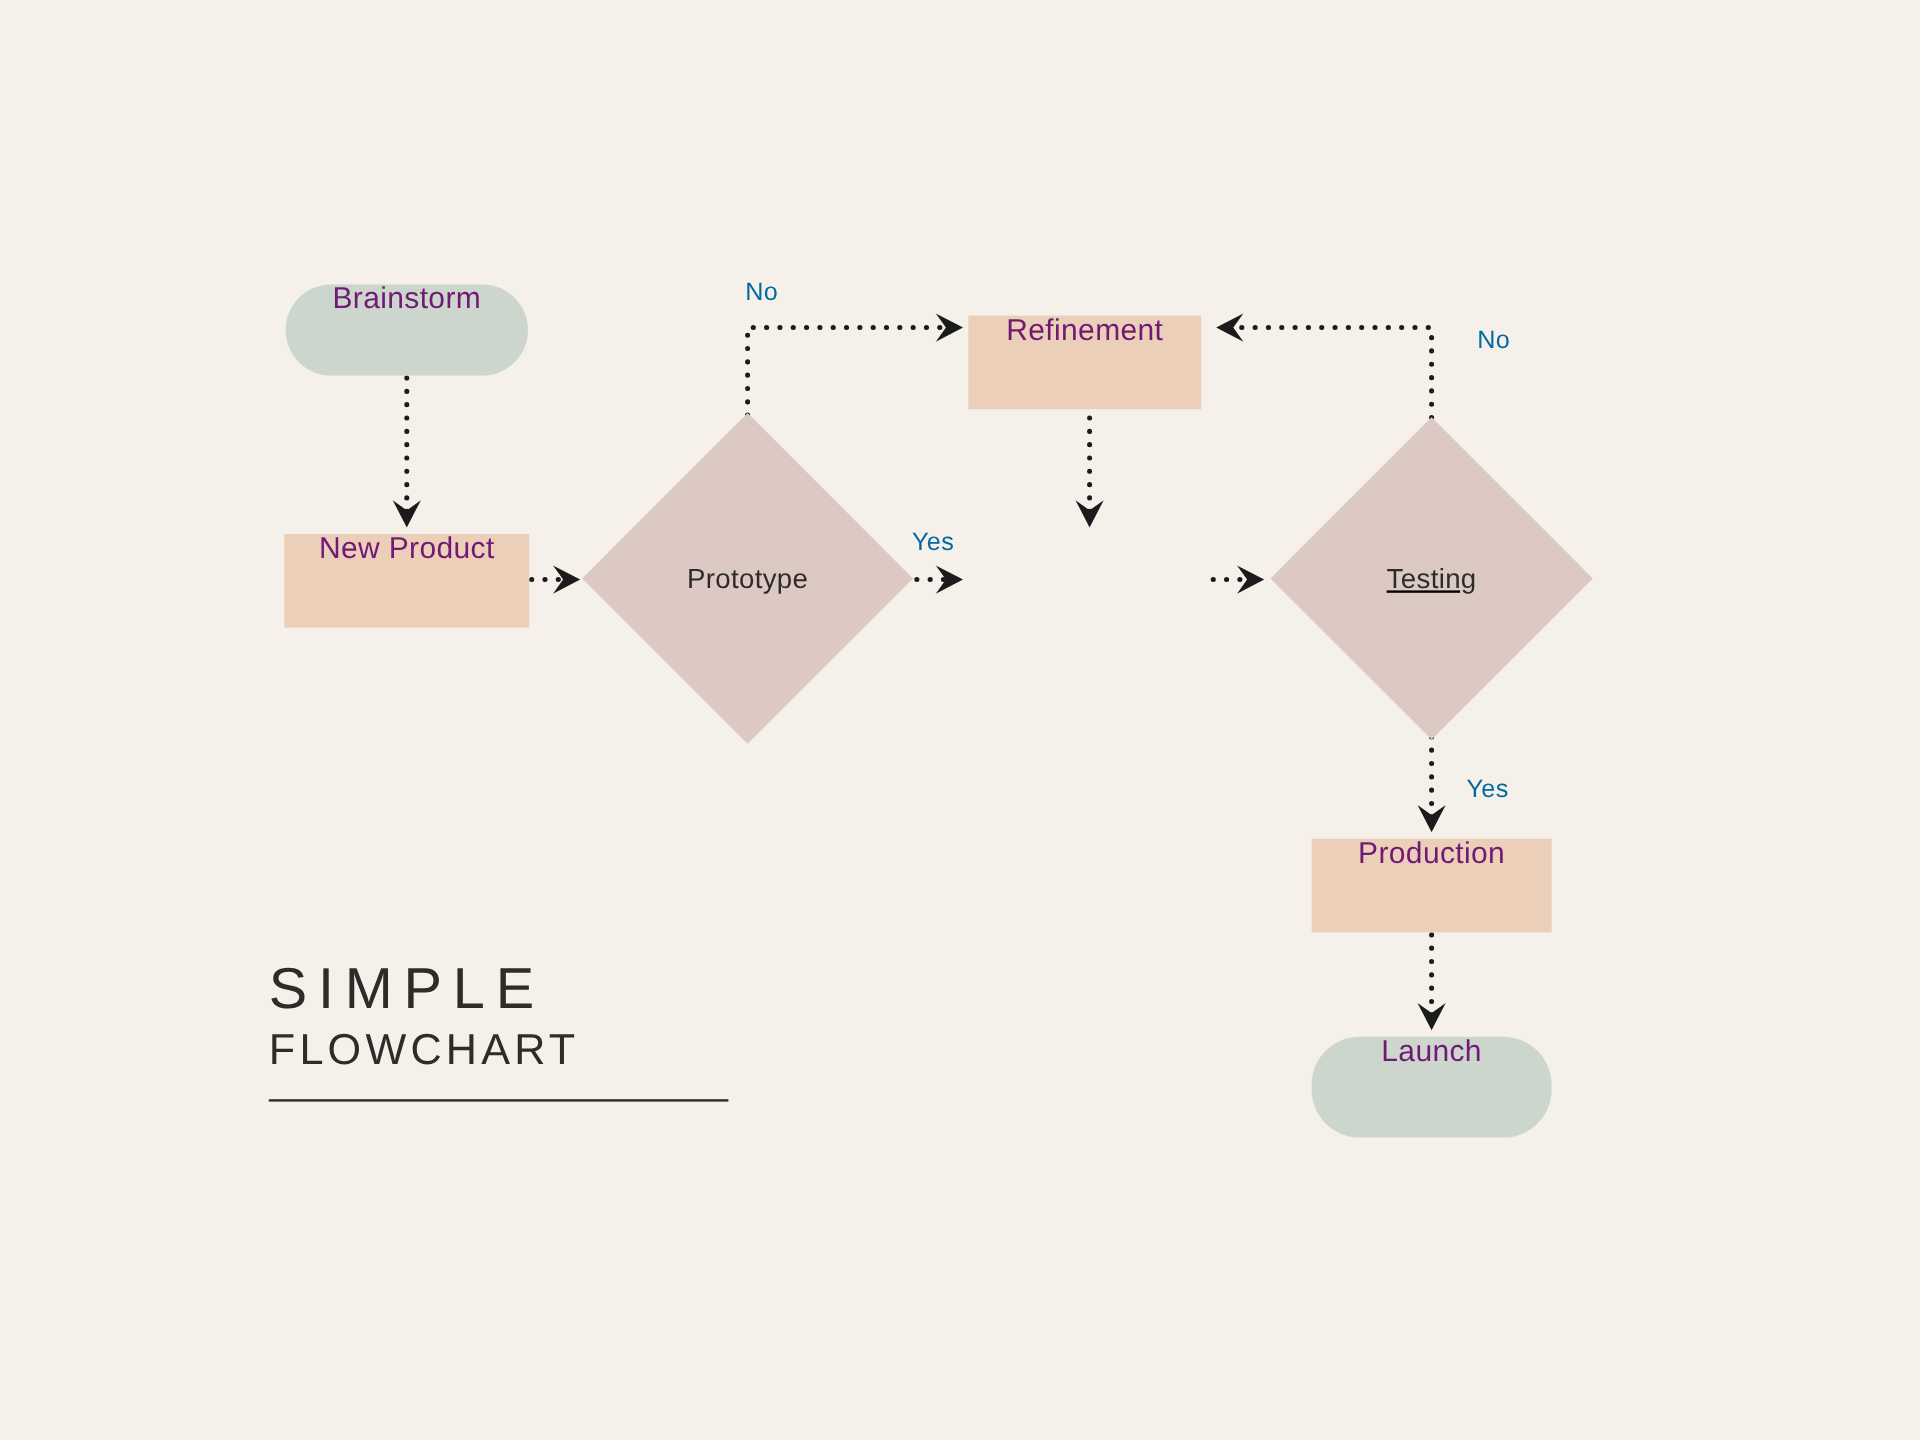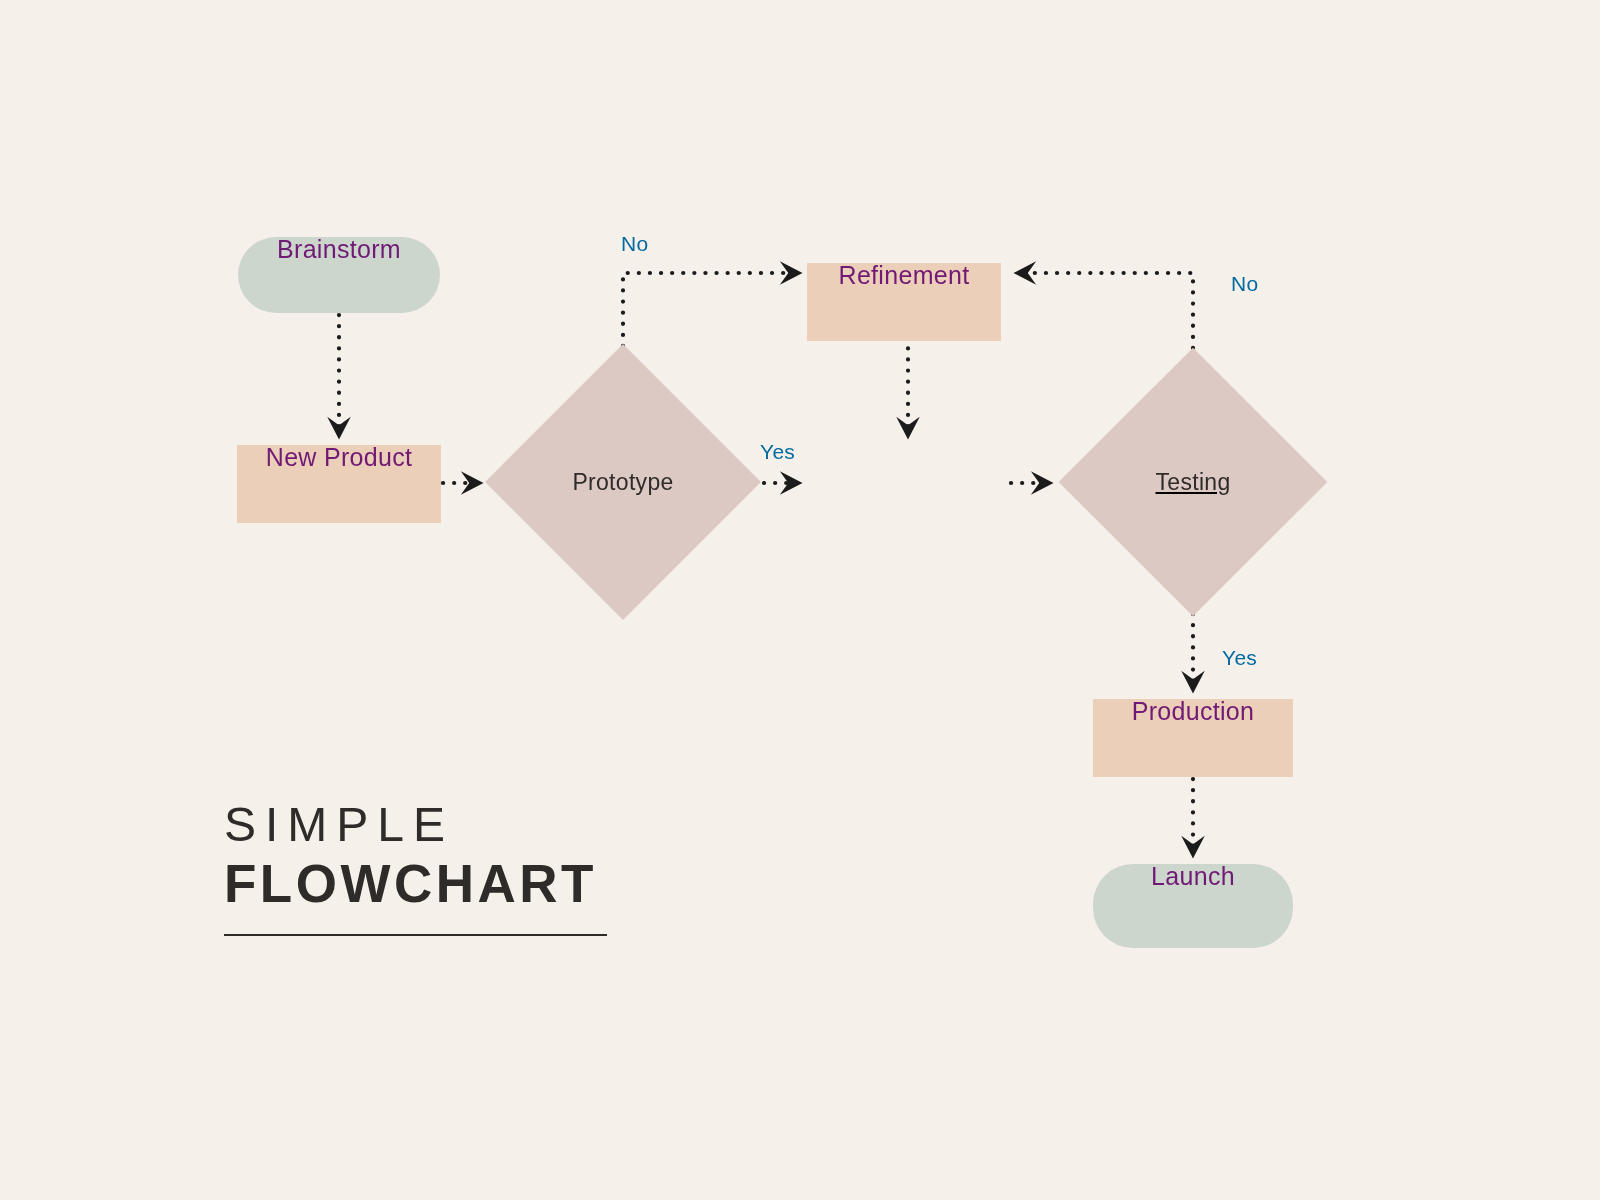--- a/index.html
+++ b/index.html
@@ -83,22 +83,22 @@
   }
   .title-line-1 {
     font-size: 48px;
     font-weight: 300;
     letter-spacing: 9px;
     color: #2e2b28;
     line-height: 1.05;
     margin: 0;
   }
   .title-line-2 {
-    font-size: 53px;
-    font-weight: 700;
+    font-size: 36px;
+    font-weight: 400;
     letter-spacing: 3.5px;
     color: #2e2b28;
     line-height: 1.05;
     margin: 6px 0 0 0;
   }
   .title-rule {
     margin-top: 22px;
     width: 383px;
     height: 2px;
     background: #2e2b28;

